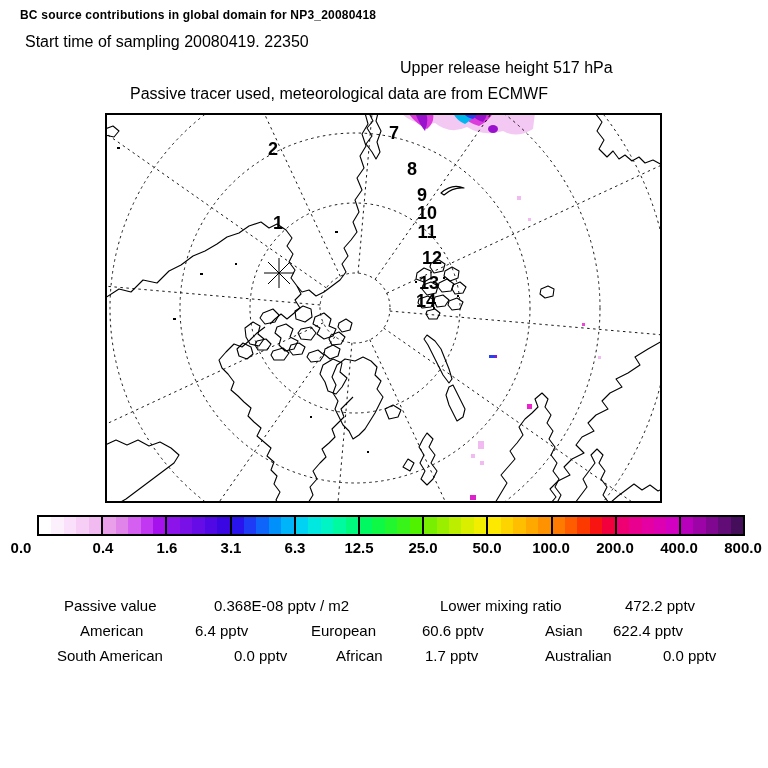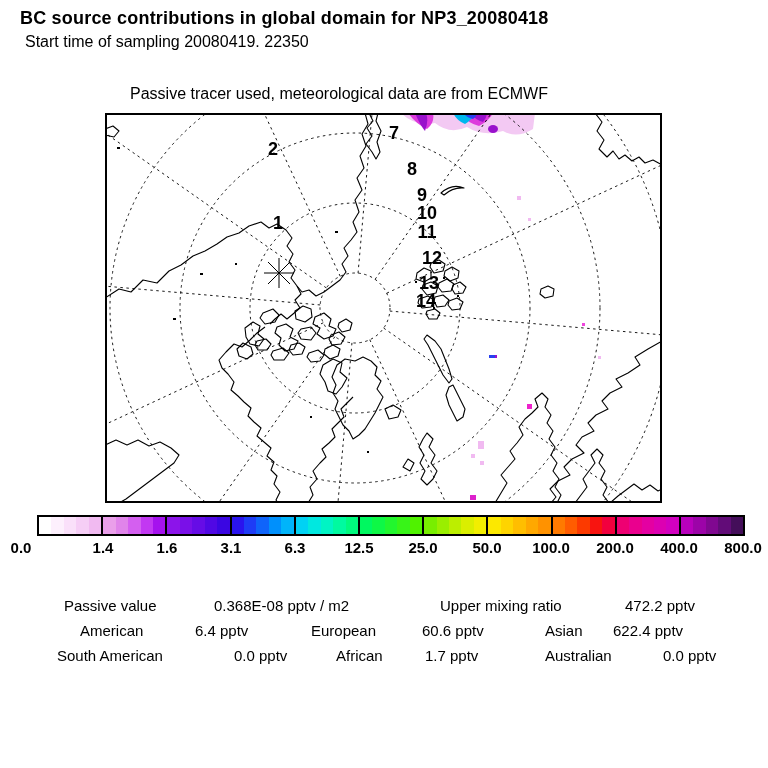--- a/index.html
+++ b/index.html
@@ -1,39 +1,40 @@
 <!DOCTYPE html>
 <html><head>
 <meta charset="utf-8">
 <style>
   html,body{margin:0;padding:0;background:#ffffff;}
   #page{position:relative;width:768px;height:768px;background:#ffffff;overflow:hidden;
         font-family:"Liberation Sans",sans-serif;color:#000;}
   .abs{position:absolute;white-space:nowrap;}
-  .title{font-size:18px;font-weight:bold;letter-spacing:0.2px;}
+  .title{font-size:12px;font-weight:bold;letter-spacing:0.2px;}
   .sub{font-size:16px;}
   .stat{font-size:15px;}
   #map-wrap{position:absolute;left:105px;top:113px;width:557px;height:390px;}
   #colorbar{position:absolute;left:37px;top:515px;width:704px;height:17px;
             border:2px solid #000;display:flex;}
   .cb-seg{flex:1 1 0;display:flex;}
   .cb-seg + .cb-seg{border-left:2px solid #000;}
   .cb-cell{flex:1 1 0;}
   .cb-tick{position:absolute;top:539px;transform:translateX(-50%);
            font-size:15px;font-weight:bold;}
   #cb-units{position:absolute;left:37px;top:560px;width:706px;text-align:center;font-size:16px;}
   svg text{font-family:"Liberation Sans",sans-serif;font-weight:bold;font-size:18px;}
 </style>
 </head>
 <body>
 
 <div id="page">
 
   <div class="abs title" style="left:20px;top:8px;">BC  source contributions in global domain for NP3_20080418</div>
   <div class="abs sub" style="left:25px;top:33px;">Start time of sampling 20080419. 22350</div>
+  <div class="abs sub" style="left:400px;top:59px;">Upper release height  517 hPa</div>
   <div class="abs sub" style="left:130px;top:85px;">Passive tracer used, meteorological data are from ECMWF</div>
 
   <div id="map-wrap">
     <svg id="map-svg" width="557" height="390" viewBox="0 0 557 390">
       <defs>
         <clipPath id="frame-clip">
             <rect x="1" y="1" width="555" height="388"></rect>
           </clipPath>
       </defs>
 
@@ -244,37 +245,37 @@
       <div class="cb-seg">
         <div class="cb-cell" style="background: rgb(184, 0, 188);"></div>
         <div class="cb-cell" style="background: rgb(156, 4, 168);"></div>
         <div class="cb-cell" style="background: rgb(128, 8, 144);"></div>
         <div class="cb-cell" style="background: rgb(98, 12, 120);"></div>
         <div class="cb-cell" style="background: rgb(68, 14, 90);"></div>
       </div>
     </div>
   <div id="colorbar-ticks">
       <span class="cb-tick" style="left: 21px;">0.0</span>
-      <span class="cb-tick" style="left: 103px;">1.4</span>
+      <span class="cb-tick" style="left: 103px;">0.4</span>
       <span class="cb-tick" style="left: 167px;">1.6</span>
       <span class="cb-tick" style="left: 231px;">3.1</span>
       <span class="cb-tick" style="left: 295px;">6.3</span>
       <span class="cb-tick" style="left: 359px;">12.5</span>
       <span class="cb-tick" style="left: 423px;">25.0</span>
       <span class="cb-tick" style="left: 487px;">50.0</span>
       <span class="cb-tick" style="left: 551px;">100.0</span>
       <span class="cb-tick" style="left: 615px;">200.0</span>
       <span class="cb-tick" style="left: 679px;">400.0</span>
       <span class="cb-tick" style="left: 743px;">800.0</span>
     </div>
 
   <div>
     <span class="abs stat" style="left:64px;top:597px;">Passive value</span>
     <span class="abs stat" style="left:214px;top:597px;">0.368E-08 pptv / m2</span>
-    <span class="abs stat" style="left:440px;top:597px;">Upper mixing ratio</span>
+    <span class="abs stat" style="left:440px;top:597px;">Lower mixing ratio</span>
     <span class="abs stat" style="left:625px;top:597px;">472.2 pptv</span>
 
     <span class="abs stat" style="left:80px;top:622px;text-align:center;">American</span>
     <span class="abs stat" style="left:195px;top:622px;">6.4 pptv</span>
     <span class="abs stat" style="left:311px;top:622px;">European</span>
     <span class="abs stat" style="left:422px;top:622px;">60.6 pptv</span>
     <span class="abs stat" style="left:545px;top:622px;">Asian</span>
     <span class="abs stat" style="left:613px;top:622px;">622.4 pptv</span>
 
     <span class="abs stat" style="left:57px;top:647px;">South American</span>

